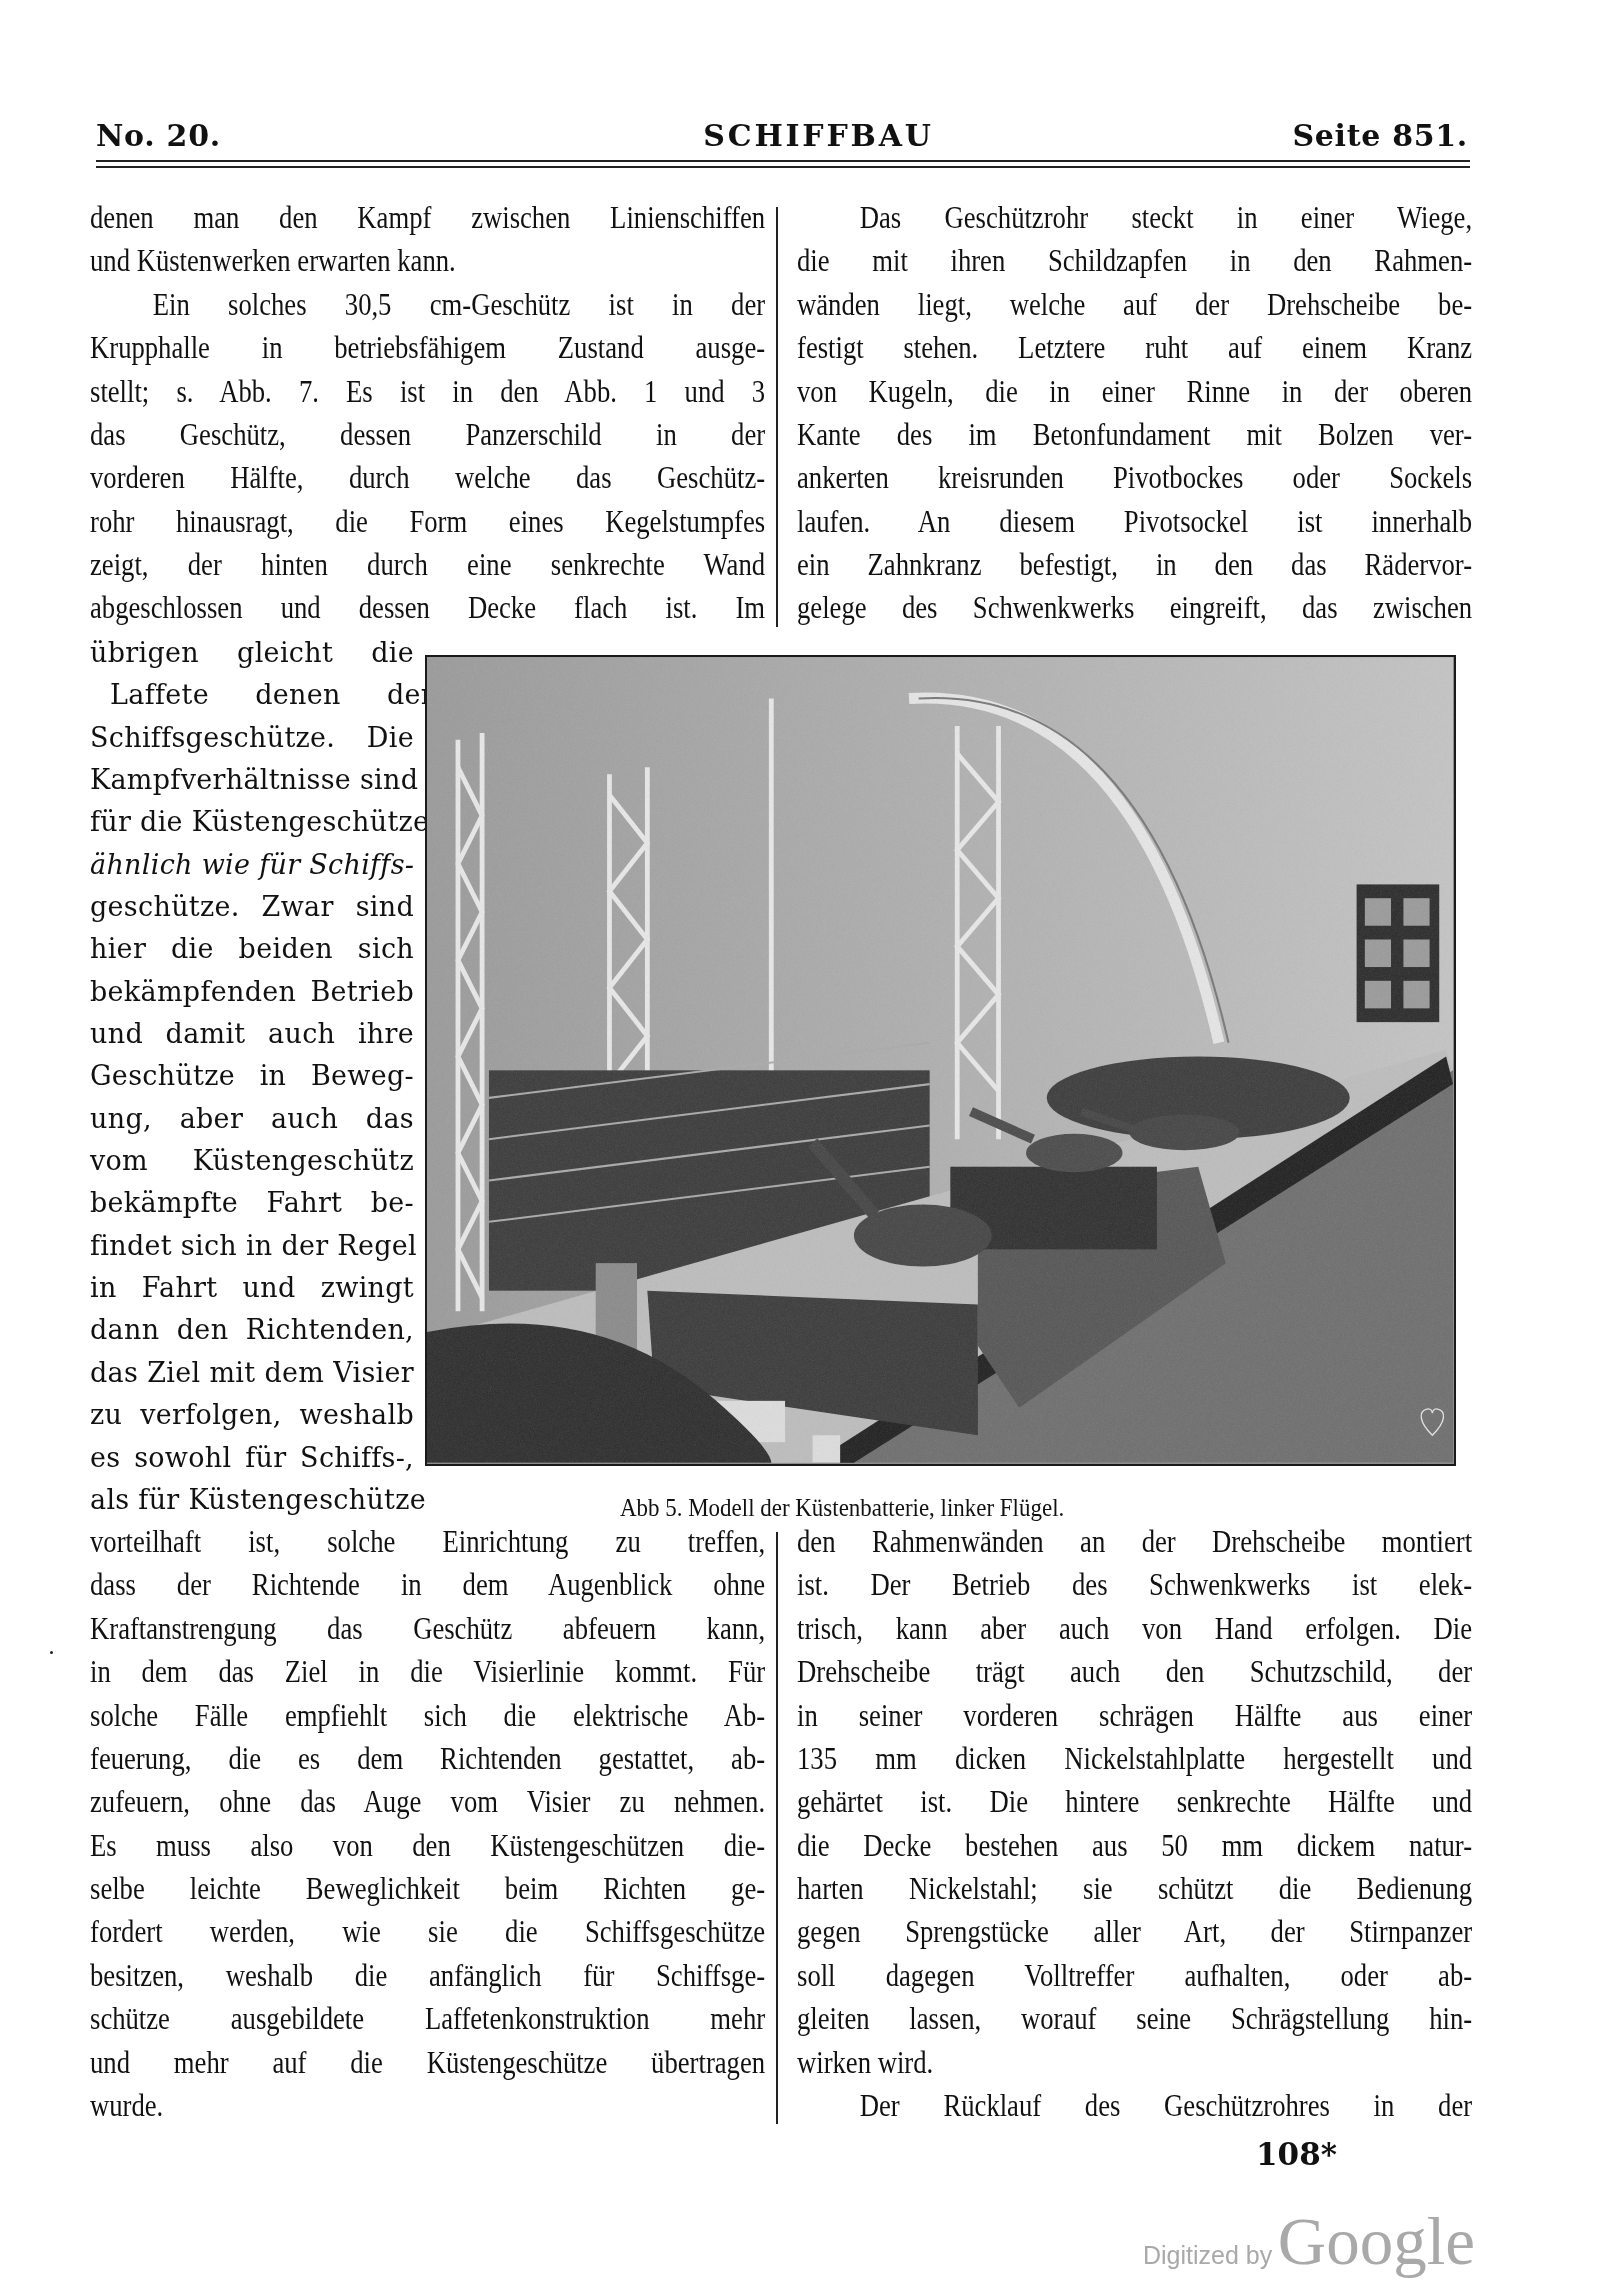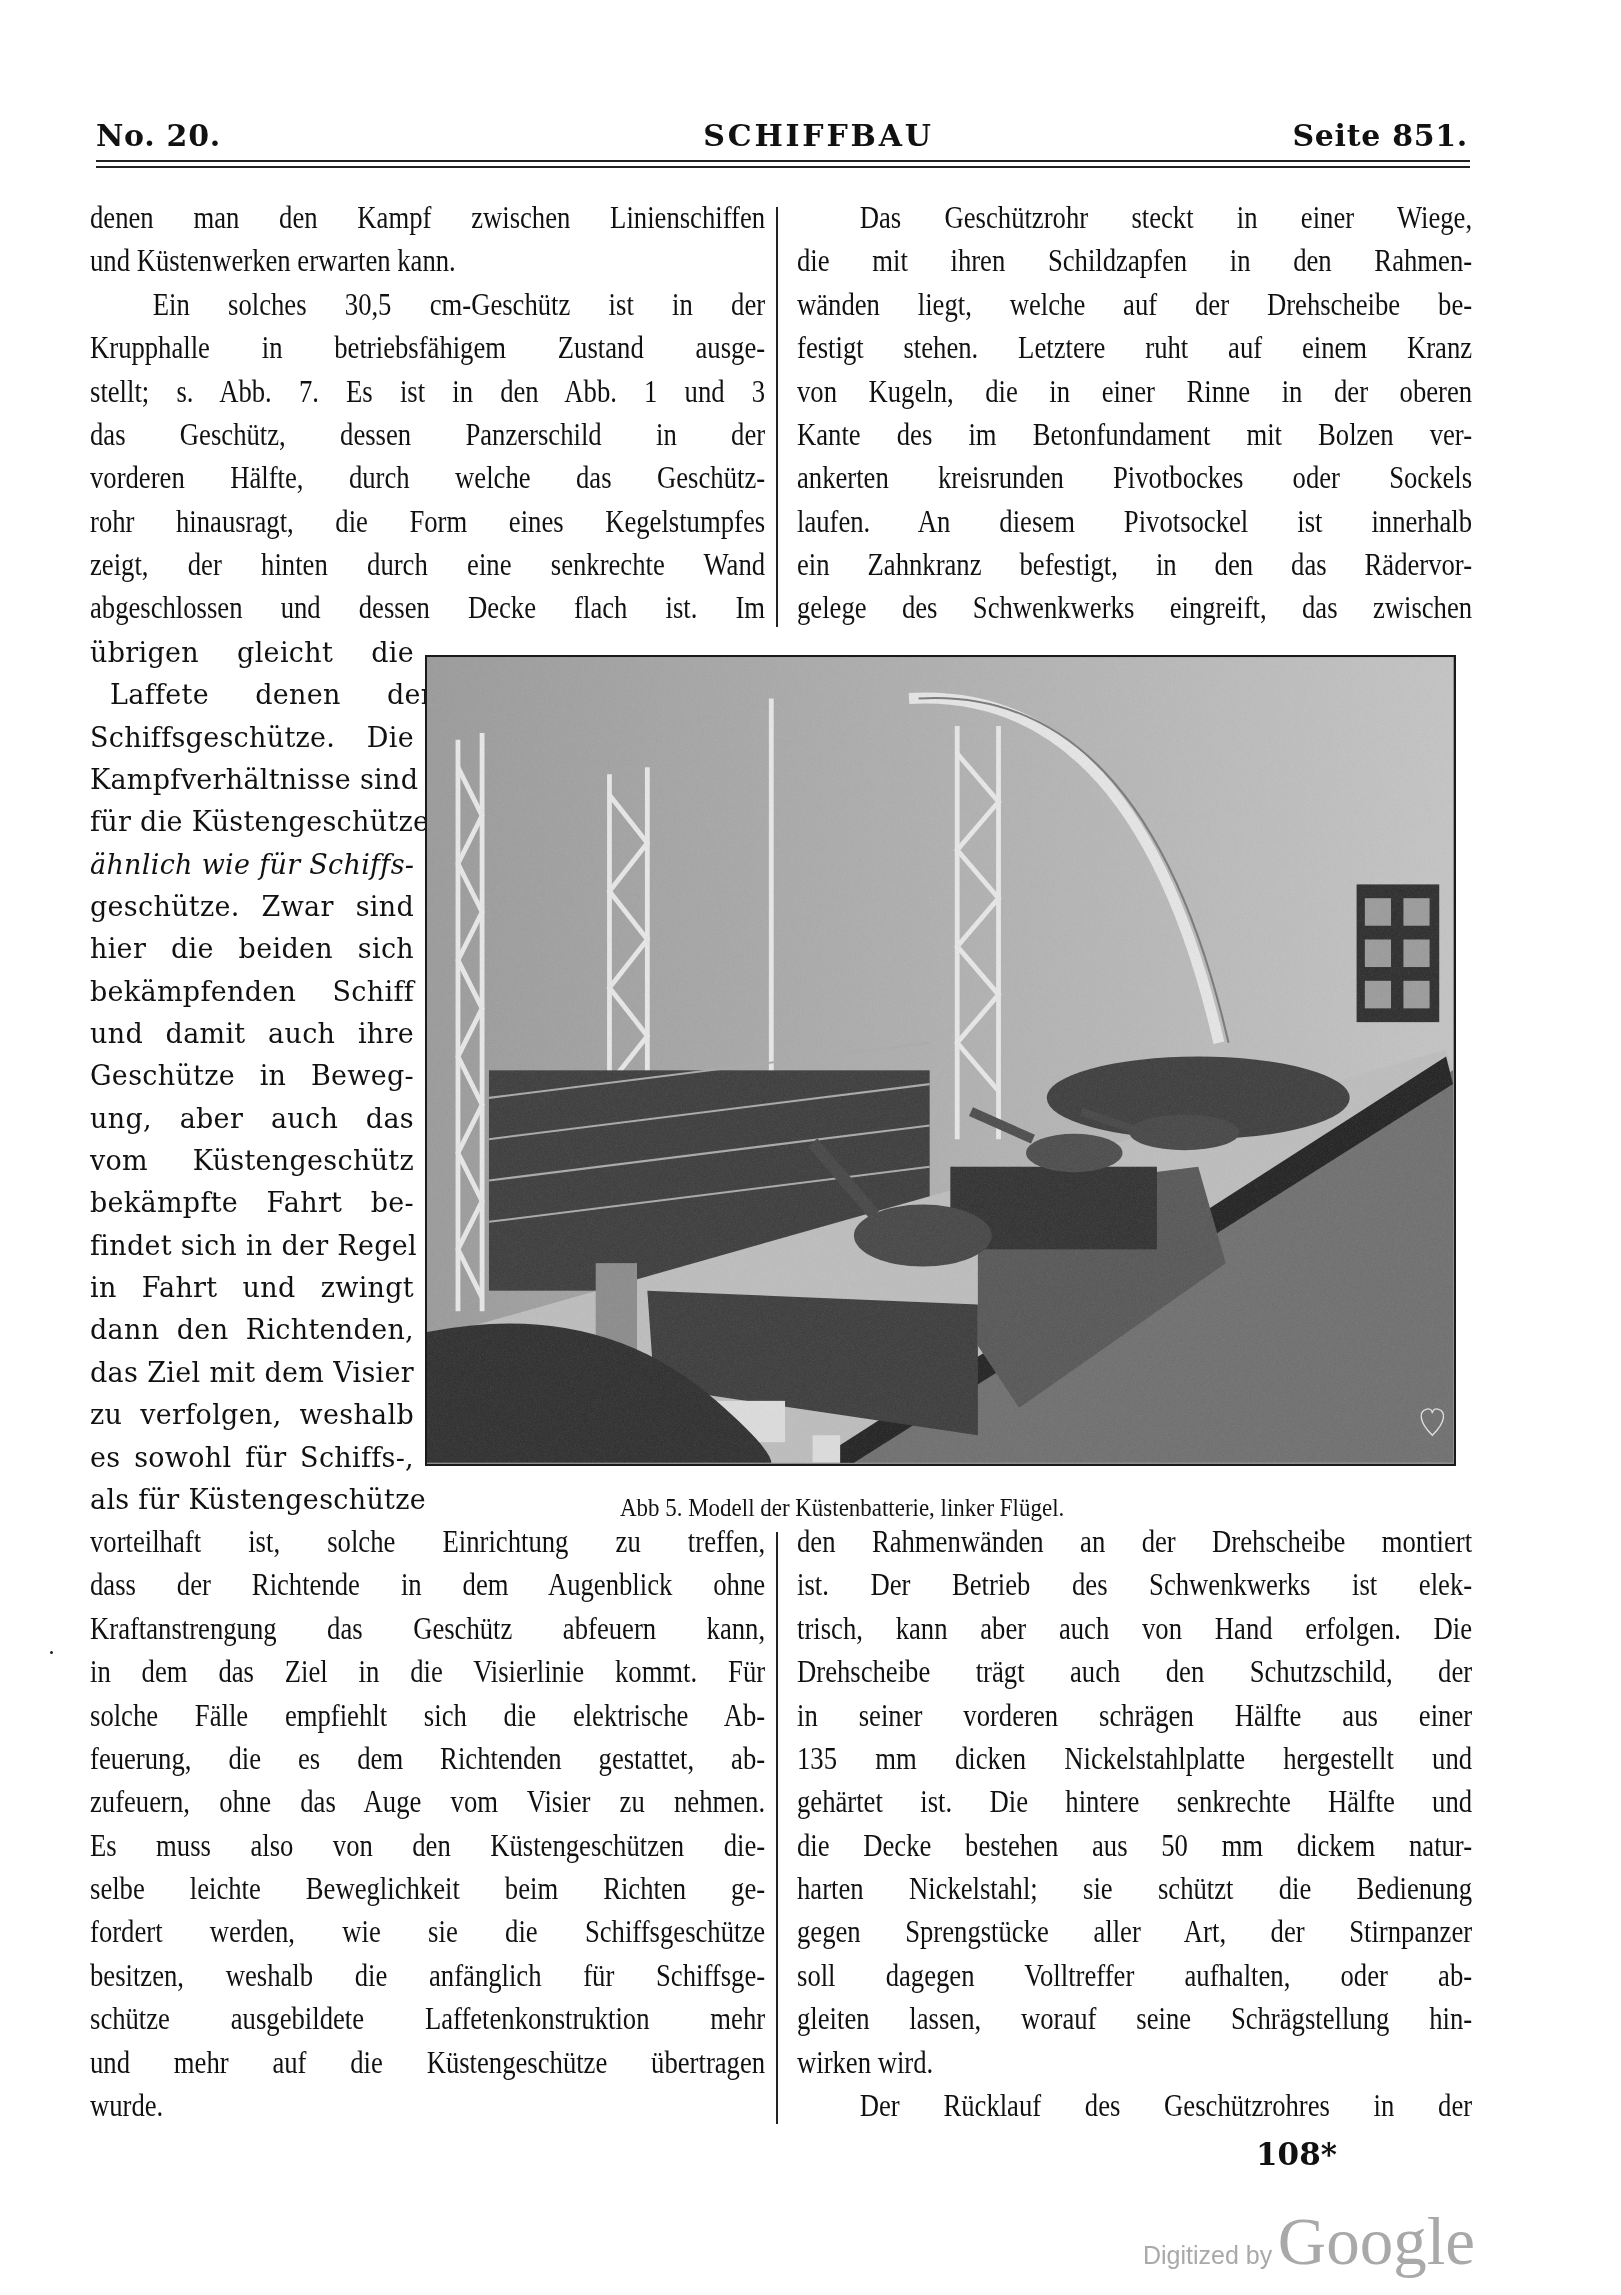--- a/index.html
+++ b/index.html
@@ -79,21 +79,21 @@
 
   <div class="col wrap-col" id="left-wrap">
       <div class="line" style="top: 0px;">übrigen gleicht die</div>
       <div class="line" style="top: 42px; margin-left: 20px;">Laffete denen der</div>
       <div class="line" style="top: 85px;">Schiffsgeschütze. Die</div>
       <div class="line" style="top: 127px;">Kampfverhältnisse sind</div>
       <div class="line" style="top: 169px;">für die Küstengeschütze</div>
       <div class="line" style="top: 212px; font-style: italic;">ähnlich wie für Schiffs-</div>
       <div class="line" style="top: 254px;">geschütze. Zwar sind</div>
       <div class="line" style="top: 296px;">hier die beiden sich</div>
-      <div class="line" style="top: 339px;">bekämpfenden Schiff</div>
+      <div class="line" style="top: 339px;">bekämpfenden Betrieb</div>
       <div class="line" style="top: 381px;">und damit auch ihre</div>
       <div class="line" style="top: 423px;">Geschütze in Beweg-</div>
       <div class="line" style="top: 466px;">ung, aber auch das</div>
       <div class="line" style="top: 508px;">vom Küstengeschütz</div>
       <div class="line" style="top: 550px;">bekämpfte Fahrt be-</div>
       <div class="line" style="top: 593px;">findet sich in der Regel</div>
       <div class="line" style="top: 635px;">in Fahrt und zwingt</div>
       <div class="line" style="top: 677px;">dann den Richtenden,</div>
       <div class="line" style="top: 720px;">das Ziel mit dem Visier</div>
       <div class="line" style="top: 762px;">zu verfolgen, weshalb</div>

